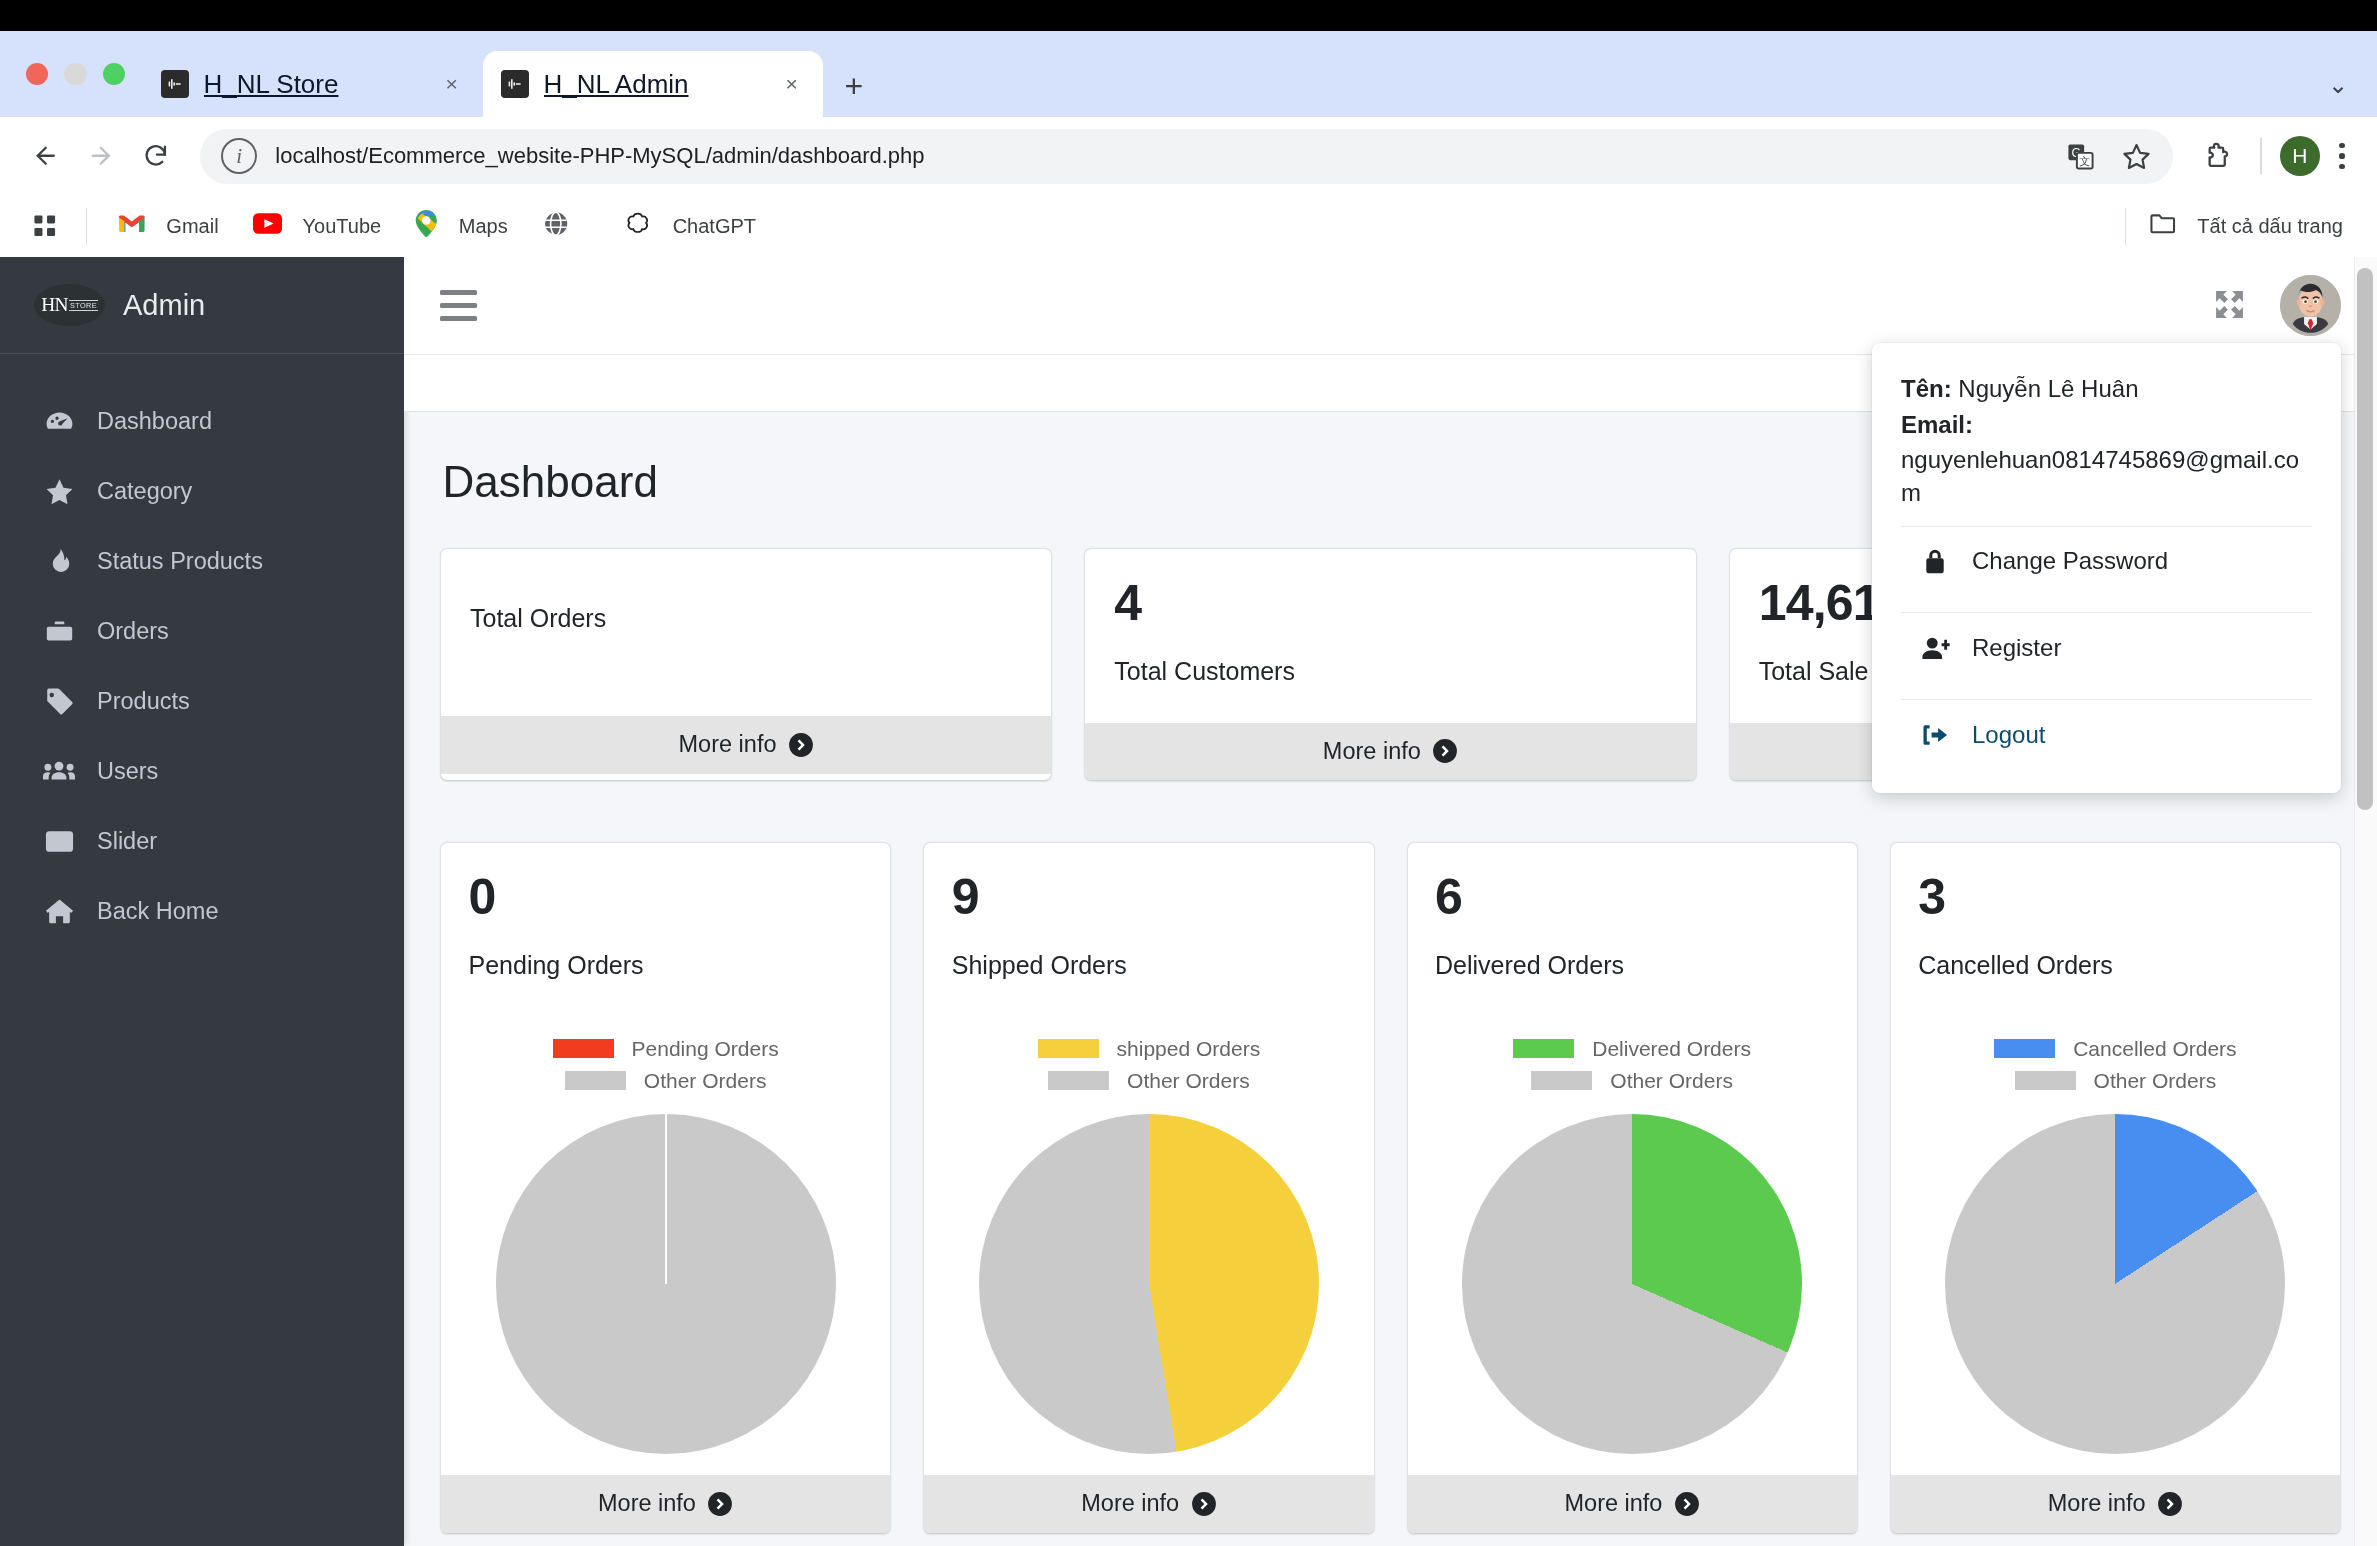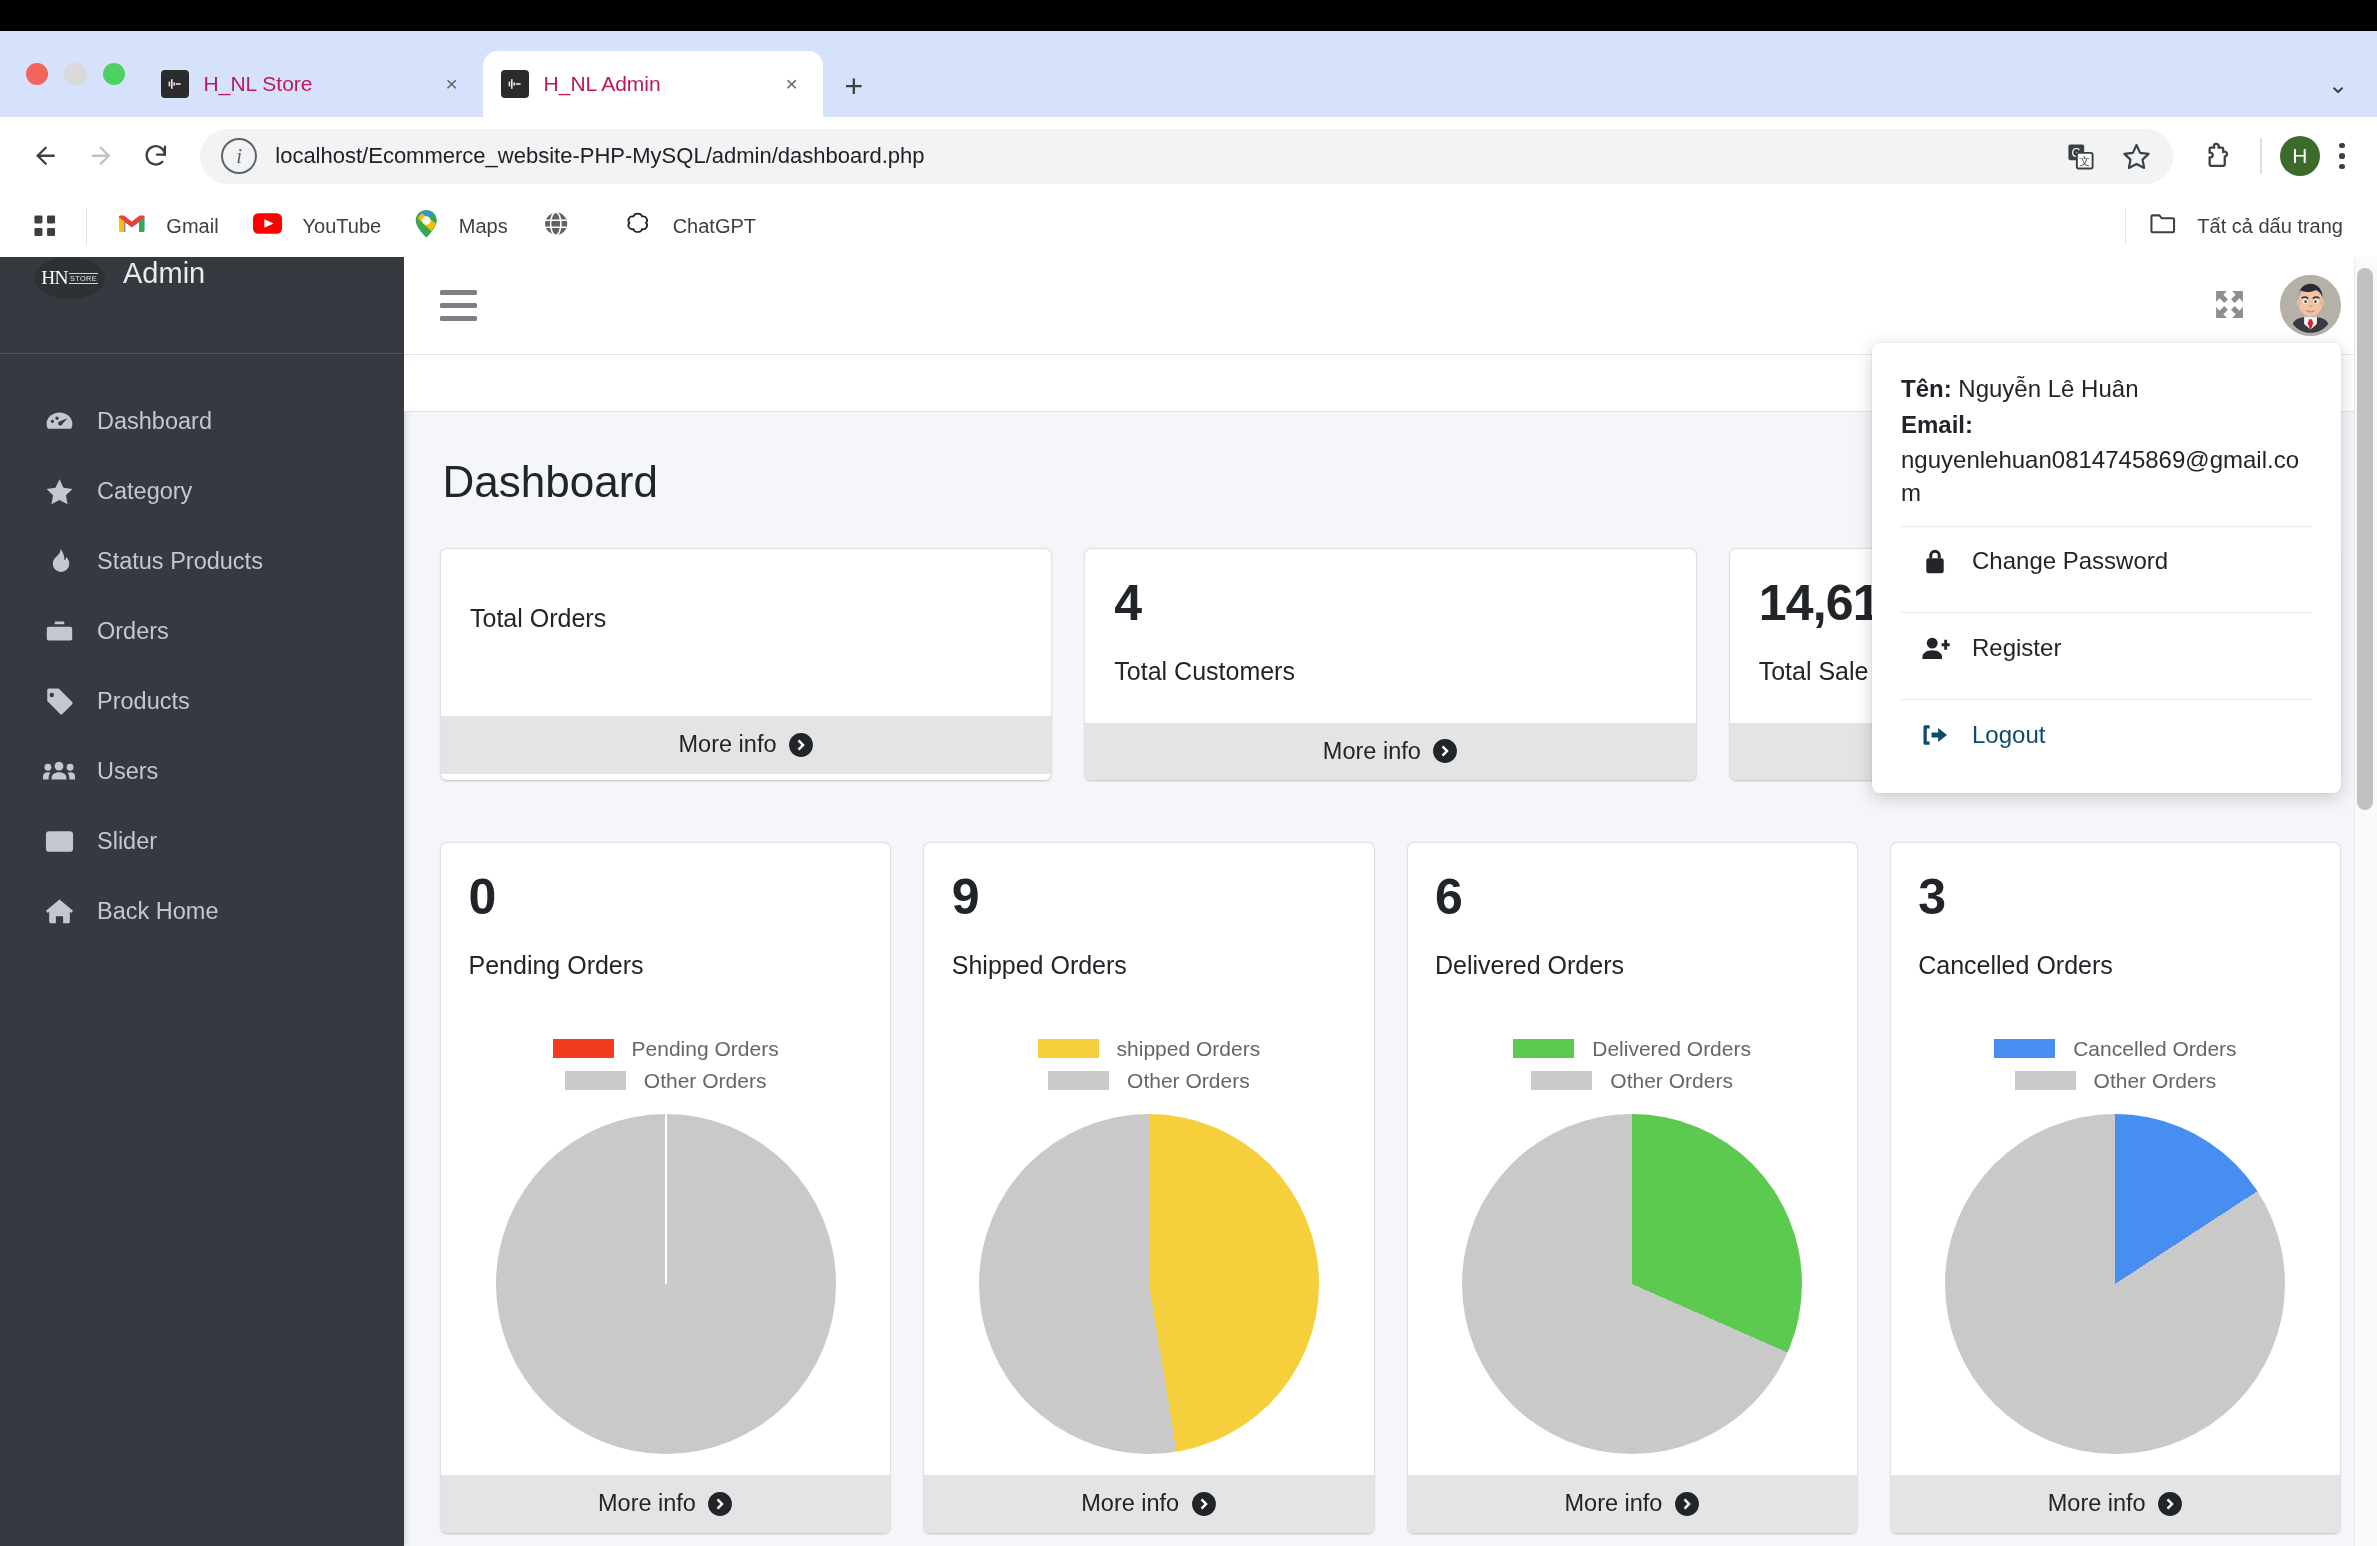--- a/index.html
+++ b/index.html
@@ -26,21 +26,21 @@
     height:66px; width:340px; display:flex; align-items:center; gap:14.6px;
     padding:0 18px; border-radius:14.6px 14.6px 0 0; position:relative;
   }
   .tab.inactive { background:transparent; }
   .tab.active { background:#fff; }
   .tab-favicon {
     width:27.5px; height:27.5px; background:#2b2b2b; border-radius:4px;
     display:flex; align-items:center; justify-content:center; flex:0 0 auto;
   }
   .tab-favicon svg { display:block; }
-  .tab-title { font-size:21px; color:#be185d; white-space:nowrap; overflow:hidden; flex:1; }
+  .tab-title { font-size:26px; color:#0f172a; white-space:nowrap; overflow:hidden; flex:1;text-decoration:underline; }
   .tab-close { font-size:21px; color:#5f6368; width:27.5px; text-align:center; }
   .newtab { font-size:32px; color:#3c4043; margin:0 0 14.6px 21px; font-weight:300; line-height:1; }
   .chev-down { position:absolute; right:29px; bottom:18px; font-size:24px; color:#3c4043; }
 
   .toolbar {
     height:78px; background:#fff; display:flex; align-items:center; gap:4.9px; padding:0 21px;
   }
   .tb-icon { width:50px; height:50px; display:flex; align-items:center; justify-content:center; color:#3c4043; }
   .tb-icon svg { display:block; }
   .omnibox {
@@ -75,21 +75,21 @@
     position:absolute; left:0; top:257px; width:2377px; height:1289px;
     background:#f4f6f9; overflow:hidden;
   }
 
   
   .sidebar {
     position:absolute; left:0; top:0; width:404px; height:1289px; background:#343a40;
     box-shadow:0 0 8px rgba(0,0,0,.2);
   }
   .brand {
-    height:97px; display:flex; gap:18px; padding-left:34px;
+    height:97px; display:flex; align-items:center; gap:18px; padding-left:34px;
     border-bottom:0.8px solid #4b5157;
   }
   .brand-logo {
     width:71px; height:42px; border-radius:50%; background:#2c3134;
     display:flex; align-items:center; justify-content:center; gap:1.6px;
   }
   .brand-hn { color:#fff; font-size:19.4px; font-family:"Liberation Serif",serif; letter-spacing:-0.8px; }
   .brand-store { color:#e4e6e8; font-size:7.3px; letter-spacing:0.4px;
                  border-top:0.8px solid #d0d3d6; border-bottom:0.8px solid #d0d3d6; padding:0 0.8px; }
   .brand-text { color:#e9ecef; font-size:29px; font-weight:300; }

